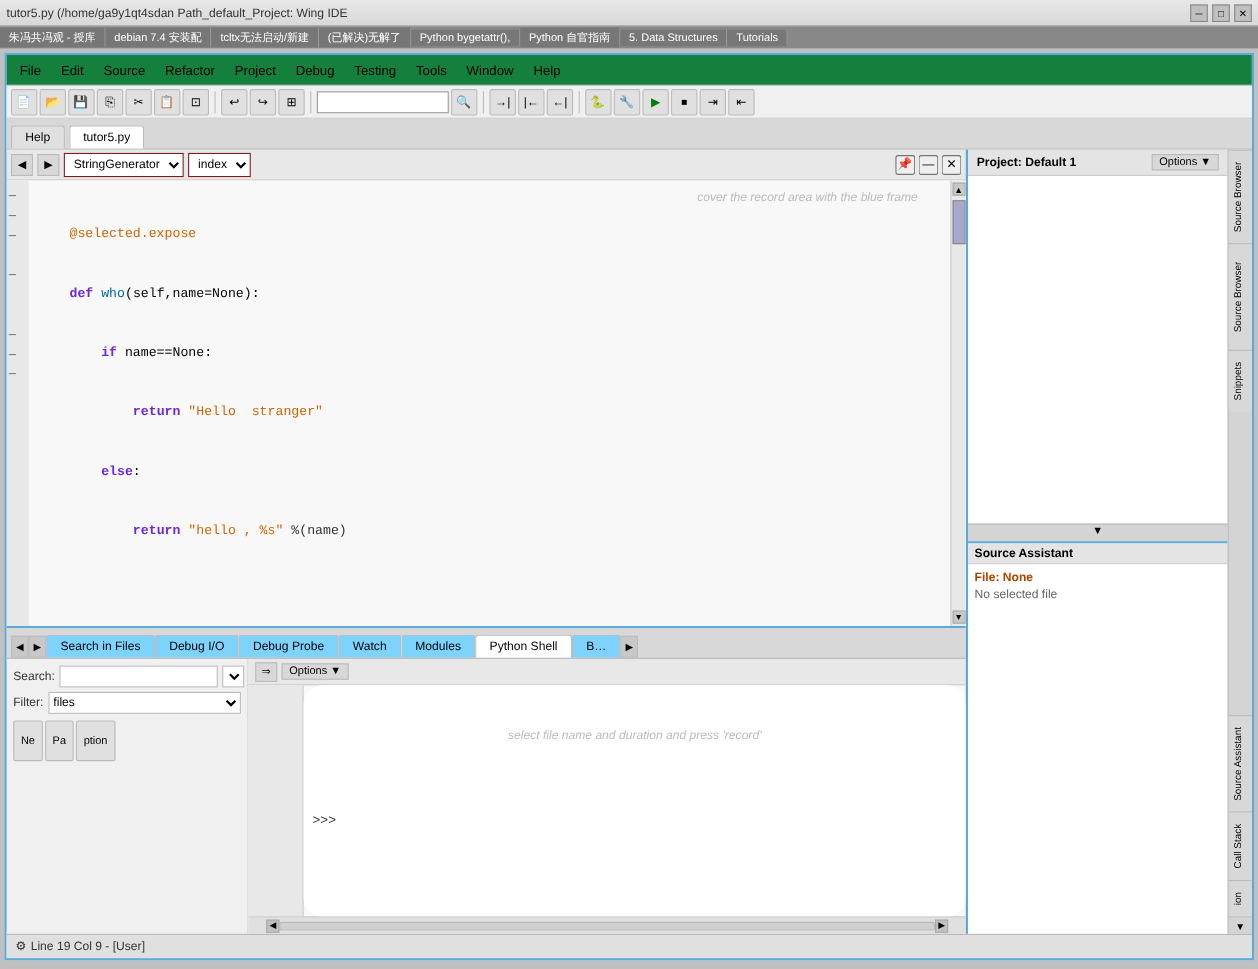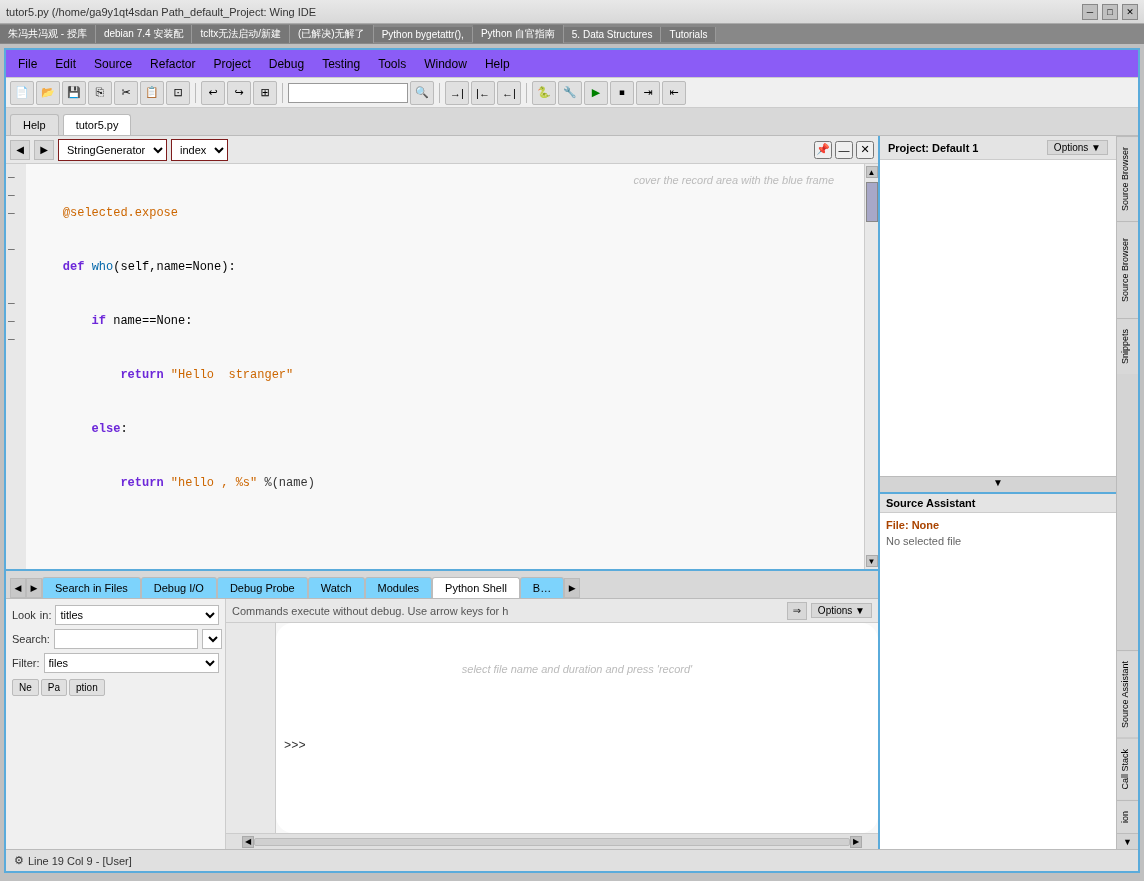--- a/index.html
+++ b/index.html
@@ -36,21 +36,21 @@
       background: #ececec;
       border: 2px solid #5aabdb;
       margin: 4px;
       height: calc(100% - 56px);
       display: flex;
       flex-direction: column;
     }
 
     
     .menu-bar {
-      background: #8b5cf6;
+      background: #15803d;
       height: 28px;
       display: flex;
       align-items: center;
       padding: 0 4px;
       border-bottom: 1px solid #ccc;
       gap: 2px;
     }
     .menu-item {
       padding: 3px 8px;
       font-size: 12px;
@@ -341,21 +341,21 @@
       background: white;
       font-size: 11px;
       flex: 1;
     }
     .search-buttons {
       display: flex;
       gap: 2px;
       margin-top: 2px;
     }
     .search-btn {
-      padding: 2px 6px;
+      padding: 12px 6px;
       font-size: 10px;
       background: #e0e0e0;
       border: 1px solid #bbb;
       cursor: pointer;
       border-radius: 2px;
     }
 
     
     .python-shell-panel {
       flex: 1;
@@ -608,28 +608,20 @@
           <div class="bottom-tab">Modules</div>
           <div class="bottom-tab active">Python Shell</div>
           <div class="bottom-tab">B…</div>
           <div class="bottom-tab-arrow">▶</div>
         </div>
 
         <div class="bottom-content">
 
           <div class="search-panel">
             <div class="search-row">
-              <span class="search-label">Look</span>
-              <span class="search-label">in:</span>
-              <select class="search-select">
-                <option>titles</option>
-                <option>files</option>
-              </select>
-            </div>
-            <div class="search-row">
               <span class="search-label">Search:</span>
               <input class="search-input" type="text" style="">
               <select class="search-select" style="width: 20px;"></select>
             </div>
             <div class="search-row">
               <span class="search-label">Filter:</span>
               <select class="search-select">
                 <option>files</option>
                 <option>all</option>
               </select>
@@ -637,21 +629,20 @@
             <div class="search-buttons">
               <button class="search-btn">Ne</button>
               <button class="search-btn">Pa</button>
               <button class="search-btn">ption</button>
             </div>
           </div>
 
           <div class="python-shell-panel">
 
             <div class="shell-toolbar">
-              <span class="shell-hint">Commands execute without debug.  Use arrow keys for h</span>
               <button style="width: 20px; height: 18px; background: #d8d8d8; border: 1px solid #bbb; font-size: 10px; cursor: pointer;">⇒</button>
               <button style="padding: 1px 6px; background: #d8d8d8; border: 1px solid #bbb; font-size: 10px; cursor: pointer;">Options ▼</button>
             </div>
 
             <div class="shell-content">
               <div class="shell-left">
               </div>
               <div class="shell-main">
                 <div class="shell-record-hint">select file name and duration and press 'record'</div>
                 <div class="shell-prompt">&gt;&gt;&gt;</div>

